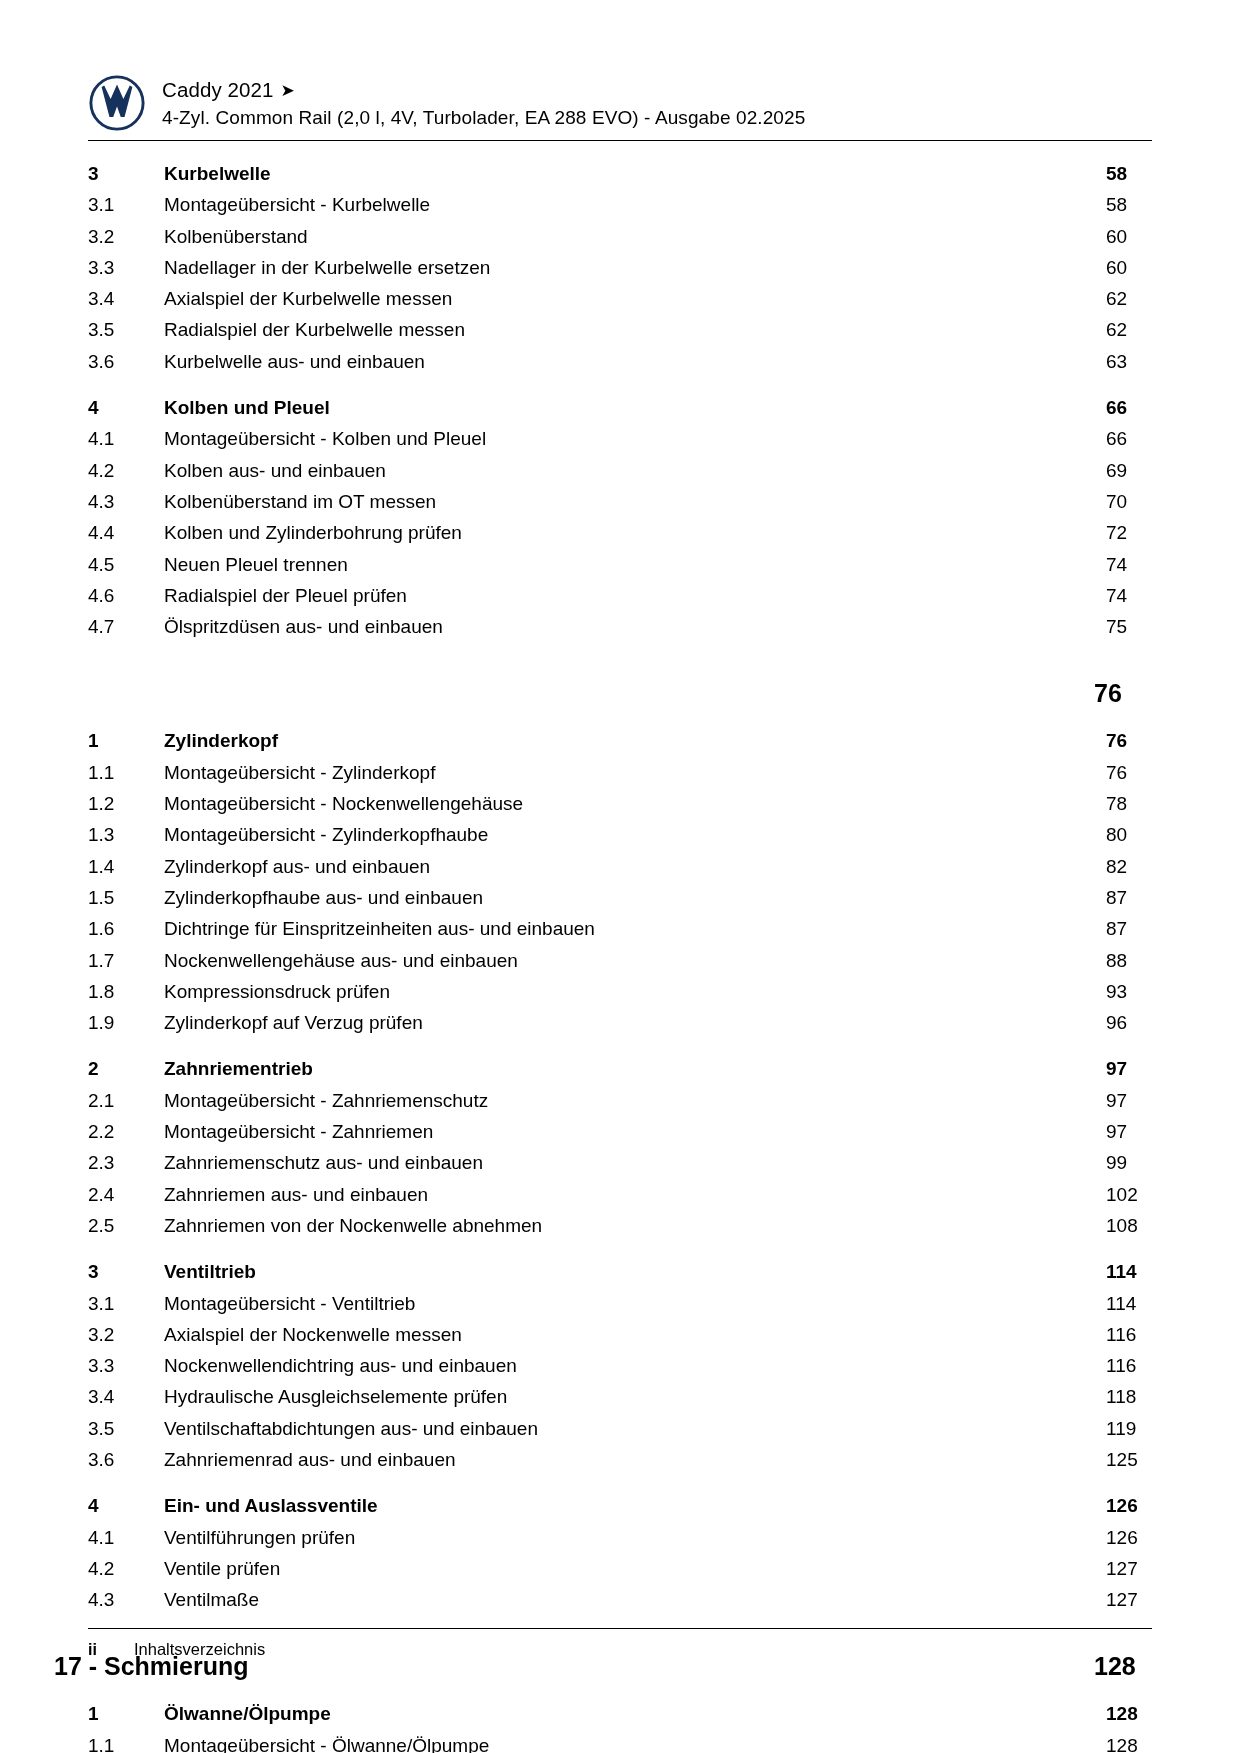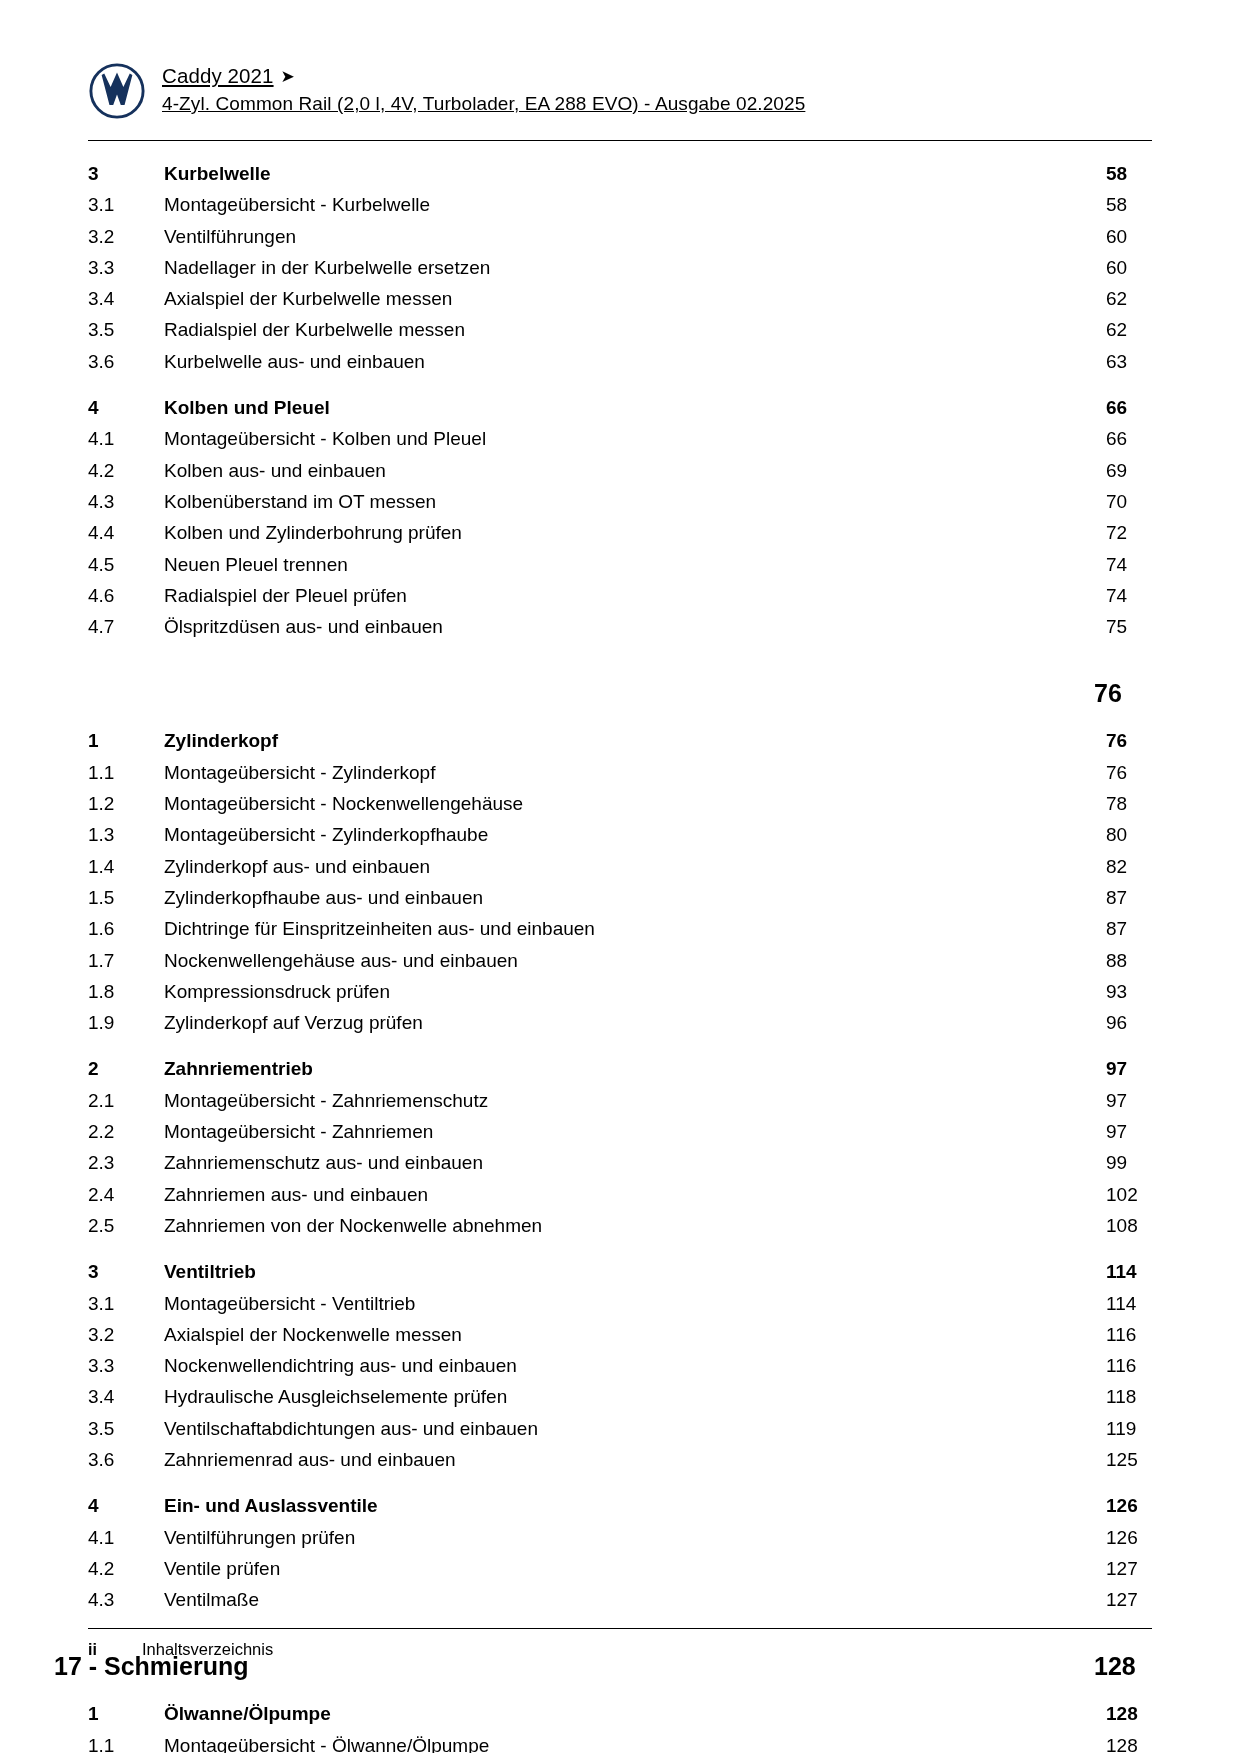--- a/index.html
+++ b/index.html
@@ -23,23 +23,22 @@
   
   .header {
     position: absolute;
     left: 88px;
     top: 62px;
     width: 1064px;
     height: 76px;
   }
   .header-inner {
     display: flex;
-    align-items: flex-start;
+    align-items: flex-end;
     height: 70px;
-    text-decoration: underline;
   }
   .vw-logo {
     width: 58px;
     height: 58px;
     flex: 0 0 58px;
     margin-right: 16px;
   }
   .header-text {
     display: flex;
     flex-direction: column;
@@ -167,21 +166,20 @@
     display: flex;
     align-items: baseline;
   }
   .footer-pg {
     font-size: 16px;
     font-weight: bold;
     width: 46px;
   }
   .footer-label {
     font-size: 16.5px;
-    margin-left: 8px;
   }
 </style>
 </head>
 <body>
 
 <div class="page">
 
   <div class="header">
     <div class="header-inner">
       <span class="vw-logo">
@@ -212,21 +210,21 @@
       <div class="row sub">
         <span class="num">3.1</span>
         <span class="title">Montageübersicht - Kurbelwelle</span>
         <span class="leader">
           <i>. . . . . . . . . . . . . . . . . . . . . . . . . . . . . . . . . . . . . . . . . . . . . . . . . . . . . . . . . . . . . . . . . . . . . . . . . . . . . . . . . . . . . . . . . . . . . . . . . . . . . . . . . . . . . . . . . . . . . . . . . . . . . . . . . . . . . . . . . . . . . . . . . . . . . . . . . . . . . . . . . . . . . . . .</i>
         </span>
         <span class="pg">58</span>
       </div>
       <div class="row sub">
         <span class="num">3.2</span>
-        <span class="title">Ventilführungen</span>
+        <span class="title">Kolbenüberstand</span>
         <span class="leader">
           <i>. . . . . . . . . . . . . . . . . . . . . . . . . . . . . . . . . . . . . . . . . . . . . . . . . . . . . . . . . . . . . . . . . . . . . . . . . . . . . . . . . . . . . . . . . . . . . . . . . . . . . . . . . . . . . . . . . . . . . . . . . . . . . . . . . . . . . . . . . . . . . . . . . . . . . . . . . . . . . . . . . . . . . . . .</i>
         </span>
         <span class="pg">60</span>
       </div>
       <div class="row sub">
         <span class="num">3.3</span>
         <span class="title">Nadellager in der Kurbelwelle ersetzen</span>
         <span class="leader">
           <i>. . . . . . . . . . . . . . . . . . . . . . . . . . . . . . . . . . . . . . . . . . . . . . . . . . . . . . . . . . . . . . . . . . . . . . . . . . . . . . . . . . . . . . . . . . . . . . . . . . . . . . . . . . . . . . . . . . . . . . . . . . . . . . . . . . . . . . . . . . . . . . . . . . . . . . . . . . . . . . . . . . . . . . . .</i>

